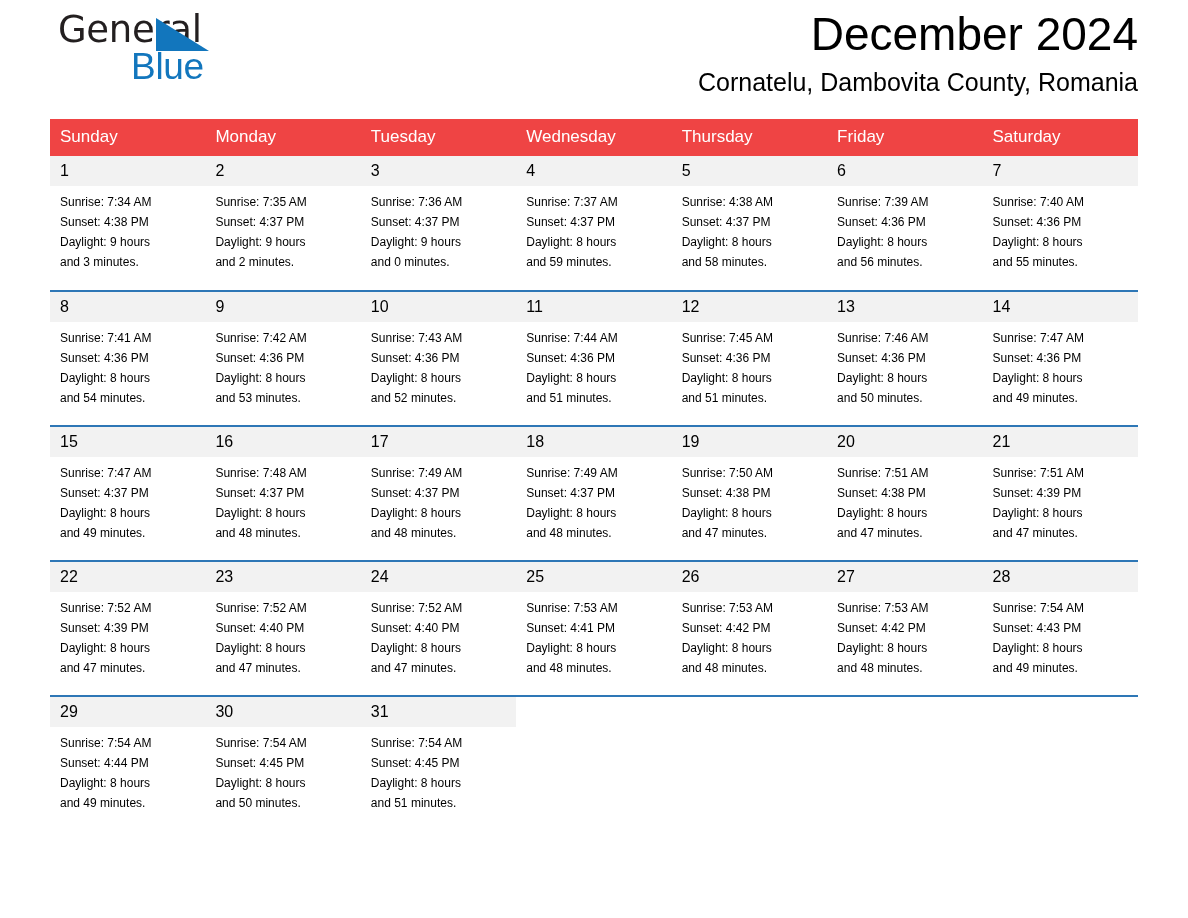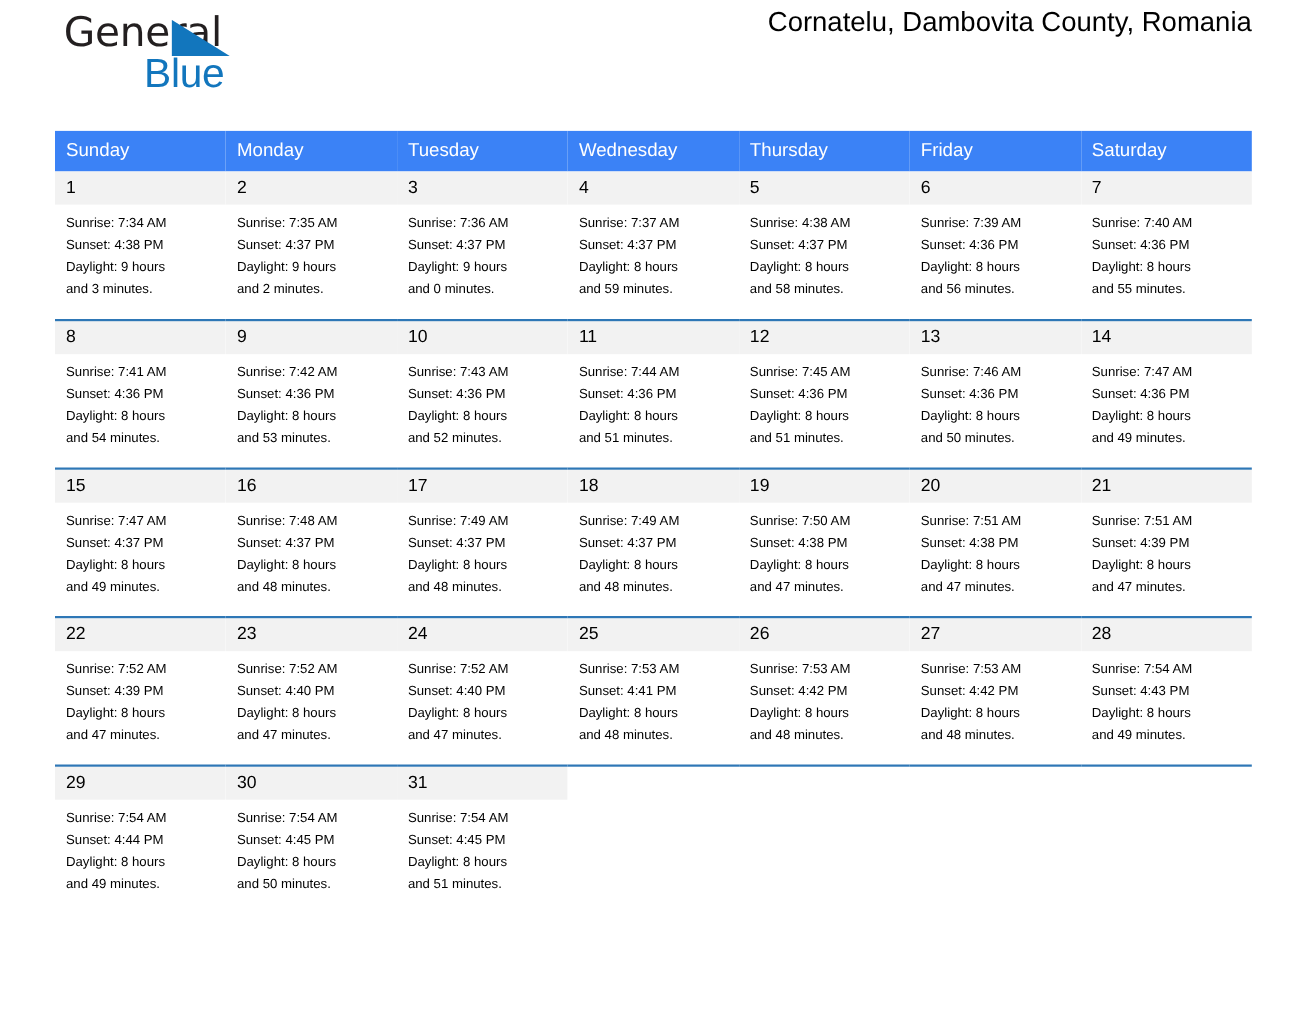--- a/index.html
+++ b/index.html
@@ -80,21 +80,21 @@
   }
 
   
   .calendar {
     margin: 9px 50px 0 50px;
     width: 1088px;
     border-collapse: collapse;
     table-layout: fixed;
   }
   .calendar th {
-    background: #3b82f6;
+    background: #ef4444;
     color: #ffffff;
     font-size: 17px;
     font-weight: 400;
     text-align: left;
     padding: 8px 0 9px 10px;
     border: none;
     width: 155.43px;
   }
   .calendar td {
     vertical-align: top;
@@ -133,20 +133,21 @@
       <span class="logo-general">General</span>
       <span class="logo-tri">
         <svg width="53" height="33" viewBox="0 0 53 33" xmlns="http://www.w3.org/2000/svg">
           <polygon points="0,0 53,33 0,33" fill="#1276bd"></polygon>
         </svg>
       </span>
       <span class="logo-blue">Blue</span>
     </div>
 
     <div class="title-block">
+      <div class="cal-title">December 2024</div>
       <div class="cal-subtitle">Cornatelu, Dambovita County, Romania</div>
     </div>
 
   </div>
 
   <table class="calendar">
     <thead>
       <tr>
         <th>Sunday</th>
         <th>Monday</th>

